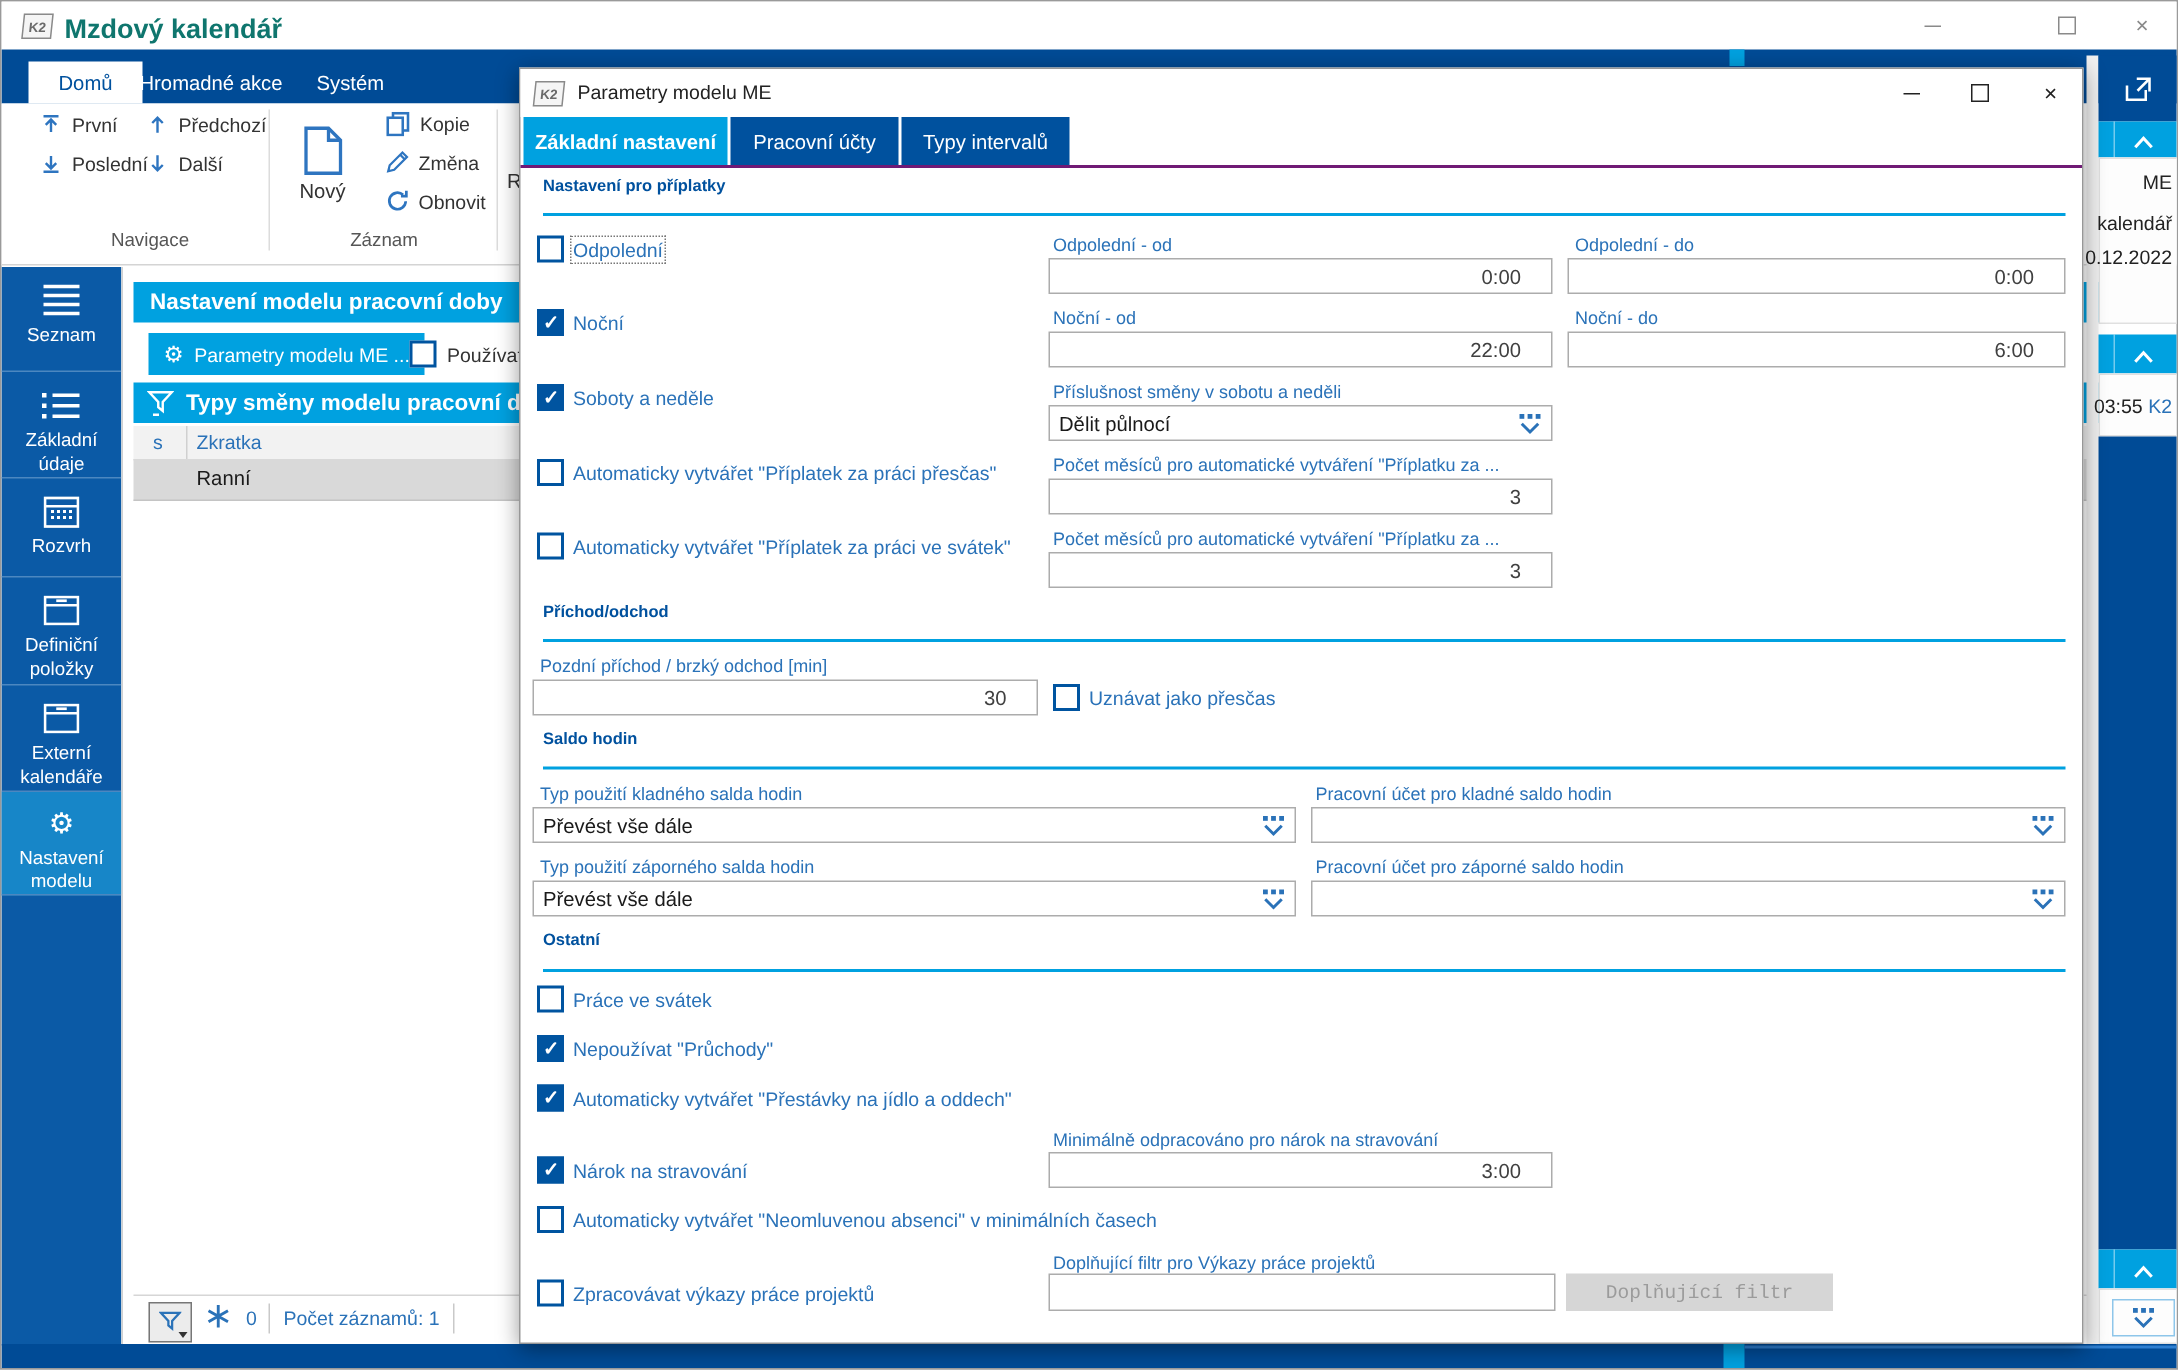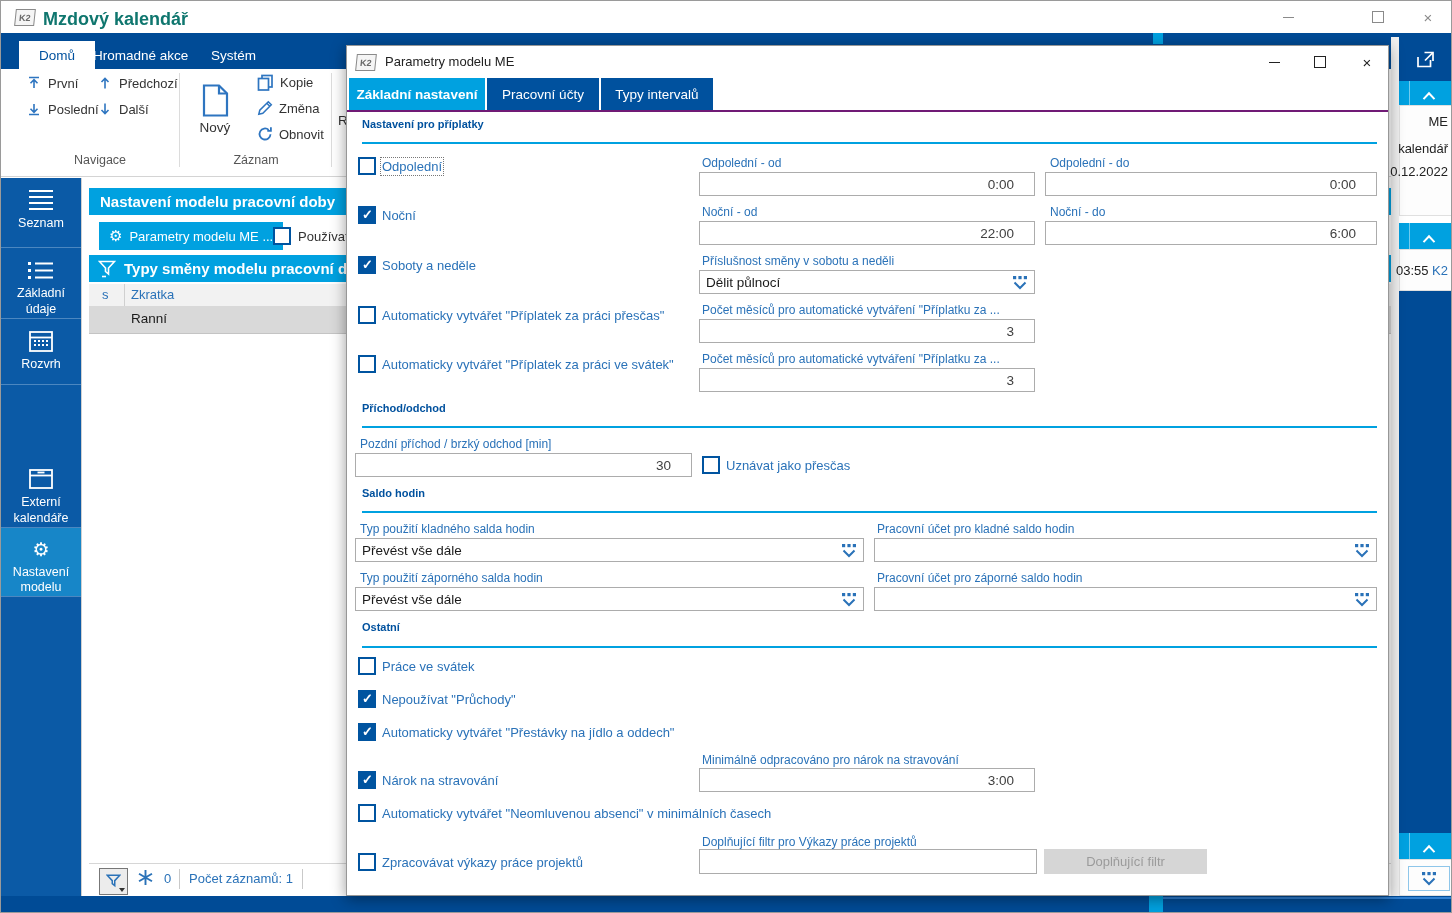--- a/index.html
+++ b/index.html
@@ -225,20 +225,30 @@
               <rect x="17" y="10" width="2" height="2"></rect>
               <rect x="5" y="14" width="2" height="2"></rect>
               <rect x="9" y="14" width="2" height="2"></rect>
               <rect x="13" y="14" width="2" height="2"></rect>
               <rect x="17" y="14" width="2" height="2"></rect>
             </g>
           </svg>
         </span>
       <span>Rozvrh</span>
       </div>
+    <div class="sbitem" style="top:207px;height:72px;">
+      <span class="sbic">
+        <svg width="24" height="20" viewBox="0 0 24 20">
+            <rect x="1" y="1" width="22" height="18" fill="none" stroke="#fff" stroke-width="1.8"></rect>
+            <path d="M1 6.5h22" stroke="#fff" stroke-width="1.8"></path>
+            <rect x="8.5" y="2.6" width="7" height="1.8" fill="#fff"></rect>
+          </svg>
+        </span>
+      <span>Definiční položky</span>
+      </div>
     <div class="sbitem" style="top:279px;height:71px;">
       <span class="sbic">
         <svg width="24" height="20" viewBox="0 0 24 20">
             <rect x="1" y="1" width="22" height="18" fill="none" stroke="#fff" stroke-width="1.8"></rect>
             <path d="M1 6.5h22" stroke="#fff" stroke-width="1.8"></path>
             <rect x="8.5" y="2.6" width="7" height="1.8" fill="#fff"></rect>
           </svg>
         </span>
       <span>Externí kalendáře</span>
       </div>
@@ -500,20 +510,20 @@
     <span class="flabel" style="left:355px;top:707px;">Minimálně odpracováno pro nárok na stravování</span>
     <input class="tin num" style="left: 352px; top: 722px; width: 336px;" value="3:00">
     <div class="cb checked" style="left:11px;top:725px;"></div>
     <span class="cblabel" style="left:35px;top:727px;">Nárok na stravování</span>
 
     <div class="cb" style="left:11px;top:758px;"></div>
     <span class="cblabel" style="left:35px;top:760px;">Automaticky vytvářet "Neomluvenou absenci" v minimálních časech</span>
 
     <span class="flabel" style="left:355px;top:789px;">Doplňující filtr pro Výkazy práce projektů</span>
     <input class="tin" style="left: 352px; top: 803px; width: 338px; height: 25px;" value="">
-    <div class="gbtn" style="left:697px;top:803px;width:163px;">
+    <div class="gbtn" style="left:697px;top:803px;width:178px;font-family:Liberation Mono, monospace;">
         <span>Doplňující filtr</span>
       </div>
     <div class="cb" style="left:11px;top:807px;"></div>
     <span class="cblabel" style="left:35px;top:809px;">Zpracovávat výkazy práce projektů</span>
   </div>
 
 </div>
 
 </body></html>

